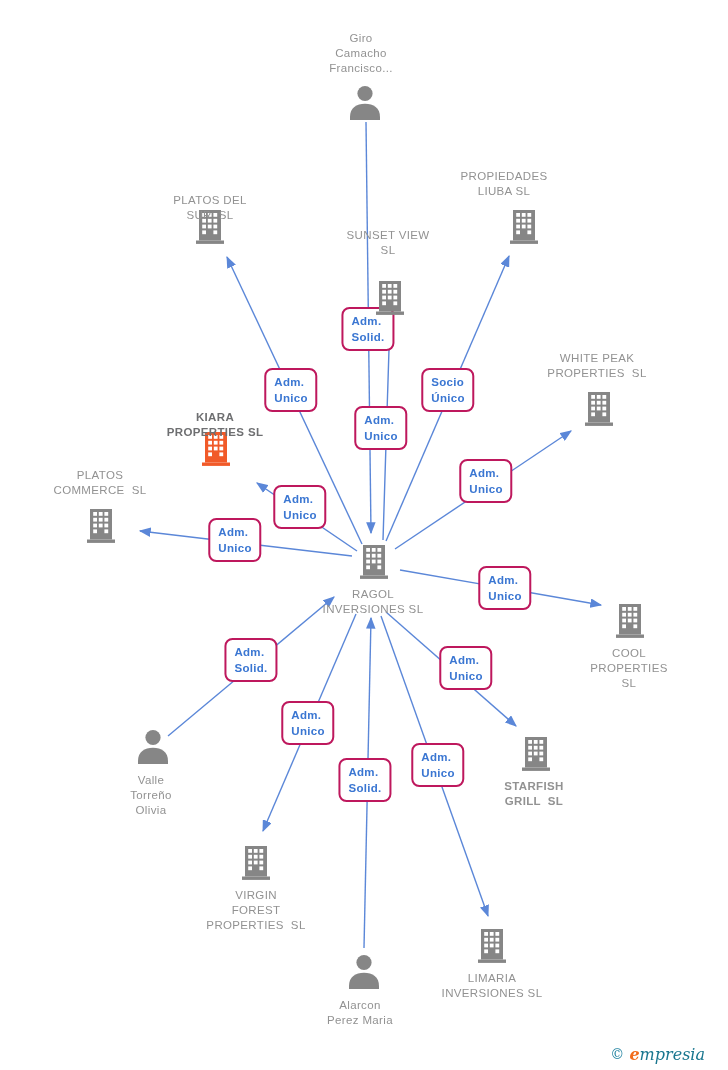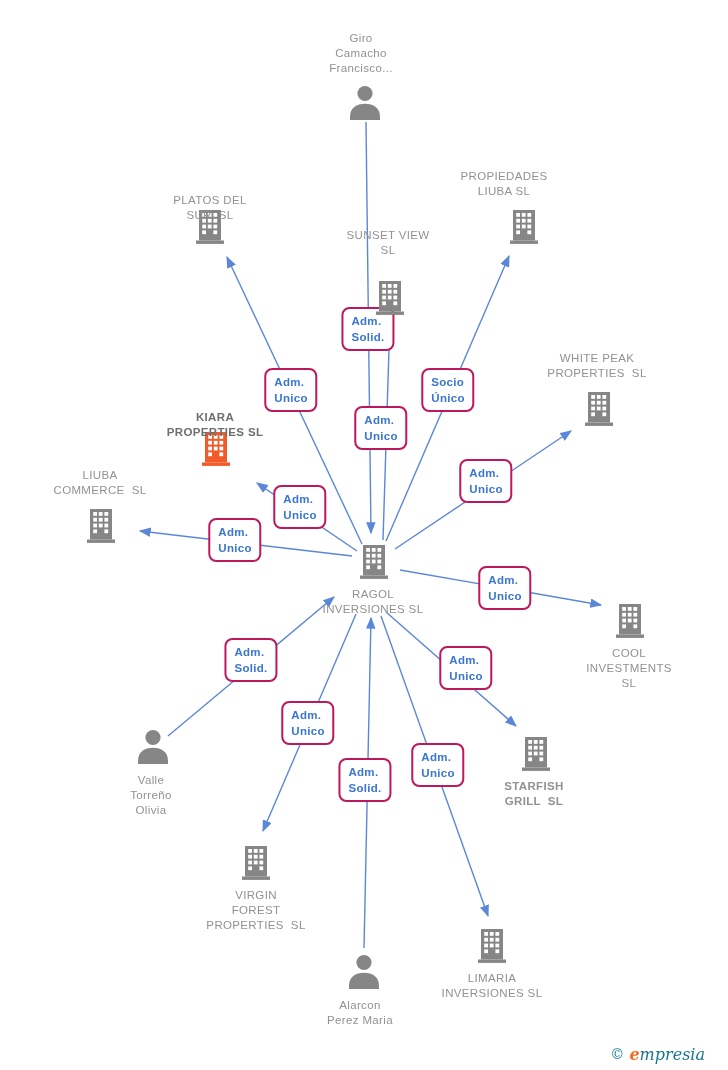--- a/index.html
+++ b/index.html
@@ -173,21 +173,21 @@
         <rect x="24.4" y="8" width="3.8" height="3.8" fill="#fff"></rect>
         <rect x="13.2" y="13.8" width="3.8" height="3.8" fill="#fff"></rect>
         <rect x="18.8" y="13.8" width="3.8" height="3.8" fill="#fff"></rect>
         <rect x="24.4" y="13.8" width="3.8" height="3.8" fill="#fff"></rect>
         <rect x="13.2" y="19.6" width="3.8" height="3.8" fill="#fff"></rect>
         <rect x="18.8" y="19.6" width="3.8" height="3.8" fill="#fff"></rect>
         <rect x="24.4" y="19.6" width="3.8" height="3.8" fill="#fff"></rect>
         <rect x="13.2" y="25.4" width="3.8" height="3.8" fill="#fff"></rect>
         <rect x="24.4" y="25.4" width="3.8" height="3.8" fill="#fff"></rect>
       </svg></div>
-    <div class="node-label" style="left: 100px; top: 468px;">LIUBA
+    <div class="node-label" style="left: 100px; top: 468px;">PLATOS
 COMMERCE  SL</div>
     <div class="node-icon" style="left: 353px; top: 540px;"><svg width="42" height="42" viewBox="0 0 42 42">
     <rect x="7" y="35.5" width="28" height="3.4" fill="#868686"></rect>
     <rect x="10" y="5" width="22" height="30.5" fill="#868686"></rect>
         <rect x="13.2" y="8" width="3.8" height="3.8" fill="#fff"></rect>
         <rect x="18.8" y="8" width="3.8" height="3.8" fill="#fff"></rect>
         <rect x="24.4" y="8" width="3.8" height="3.8" fill="#fff"></rect>
         <rect x="13.2" y="13.8" width="3.8" height="3.8" fill="#fff"></rect>
         <rect x="18.8" y="13.8" width="3.8" height="3.8" fill="#fff"></rect>
         <rect x="24.4" y="13.8" width="3.8" height="3.8" fill="#fff"></rect>
@@ -208,21 +208,21 @@
         <rect x="13.2" y="13.8" width="3.8" height="3.8" fill="#fff"></rect>
         <rect x="18.8" y="13.8" width="3.8" height="3.8" fill="#fff"></rect>
         <rect x="24.4" y="13.8" width="3.8" height="3.8" fill="#fff"></rect>
         <rect x="13.2" y="19.6" width="3.8" height="3.8" fill="#fff"></rect>
         <rect x="18.8" y="19.6" width="3.8" height="3.8" fill="#fff"></rect>
         <rect x="24.4" y="19.6" width="3.8" height="3.8" fill="#fff"></rect>
         <rect x="13.2" y="25.4" width="3.8" height="3.8" fill="#fff"></rect>
         <rect x="24.4" y="25.4" width="3.8" height="3.8" fill="#fff"></rect>
       </svg></div>
     <div class="node-label" style="left: 629px; top: 646px;">COOL
-INVESTMENTS
+PROPERTIES
 SL</div>
     <div class="node-icon" style="left: 515px; top: 732px;"><svg width="42" height="42" viewBox="0 0 42 42">
     <rect x="7" y="35.5" width="28" height="3.4" fill="#868686"></rect>
     <rect x="10" y="5" width="22" height="30.5" fill="#868686"></rect>
         <rect x="13.2" y="8" width="3.8" height="3.8" fill="#fff"></rect>
         <rect x="18.8" y="8" width="3.8" height="3.8" fill="#fff"></rect>
         <rect x="24.4" y="8" width="3.8" height="3.8" fill="#fff"></rect>
         <rect x="13.2" y="13.8" width="3.8" height="3.8" fill="#fff"></rect>
         <rect x="18.8" y="13.8" width="3.8" height="3.8" fill="#fff"></rect>
         <rect x="24.4" y="13.8" width="3.8" height="3.8" fill="#fff"></rect>

